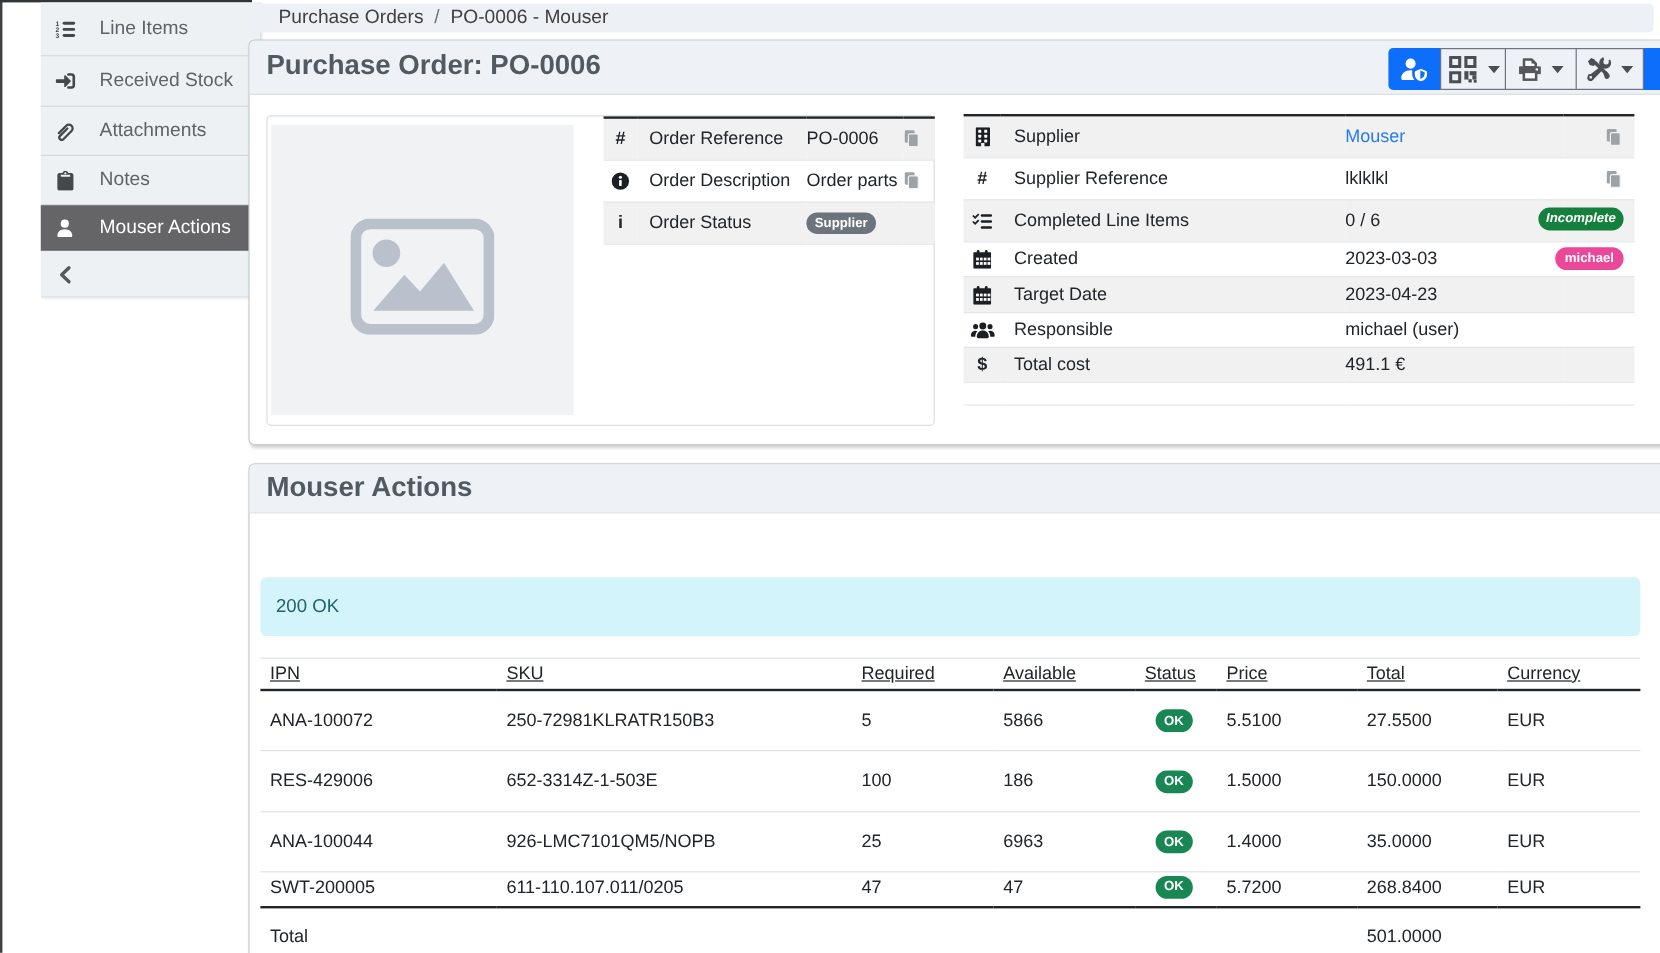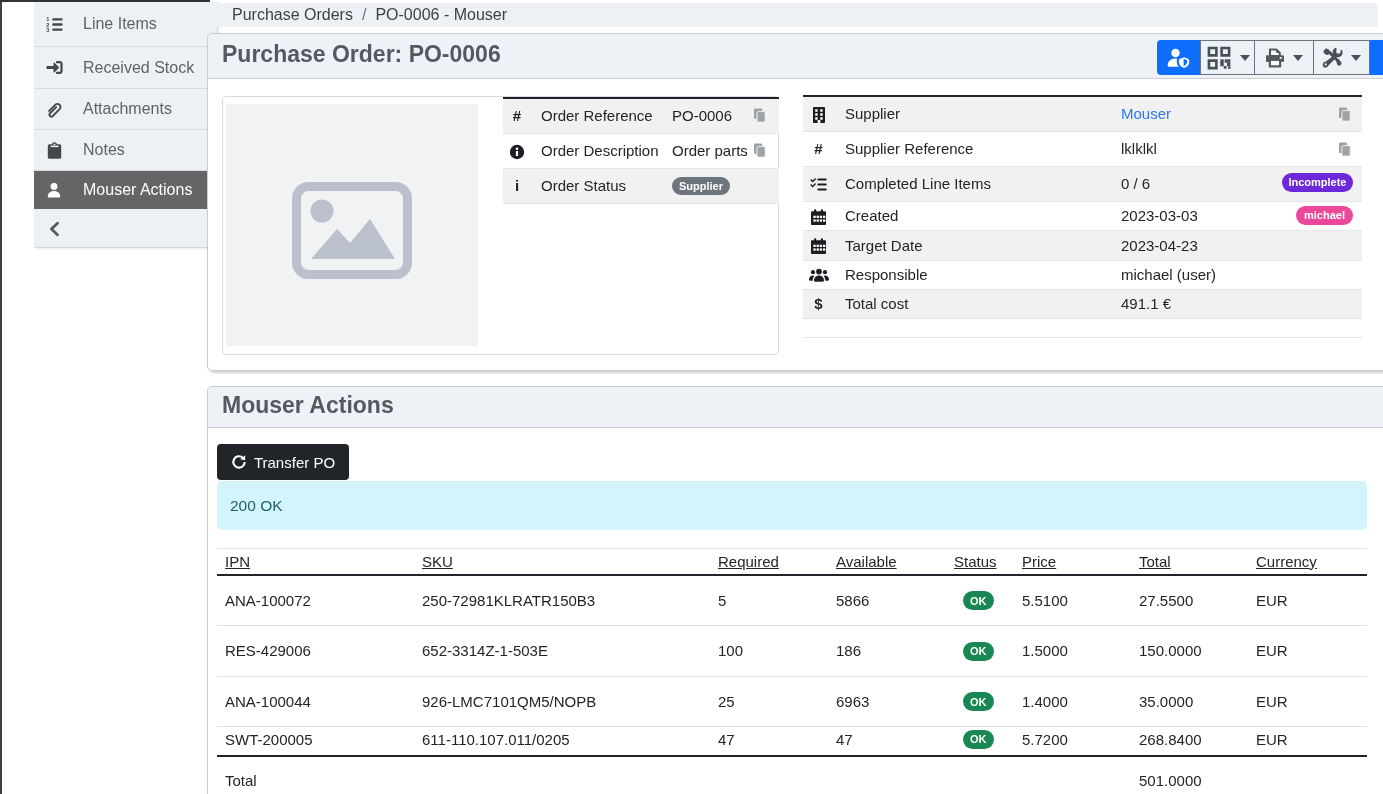--- a/index.html
+++ b/index.html
@@ -66,21 +66,21 @@
 #tblL td.lab { padding-left:10px; }
 #tblR { position:absolute; left:595px; top:61px; width:559px; border-top:2px solid #21252b; }
 #tblR tr:nth-child(odd) { background:#f1f1f2; }
 #tblR tr { border-bottom:1px solid #e3e6e8; }
 #tblR td.lab { padding-left:11px; }
 .icel { text-align:center; color:#212529; }
 .icel svg { display:inline-block; vertical-align:middle; }
 .badge { display:inline-block; color:#fff; font-weight:bold; font-size:11px;
   border-radius:10px; padding:3px 8px; line-height:1.1; }
 .b-grey { background:#6c757d; padding:3px 7px; }
-.b-red { background:#6d28d9; float:right; margin-right:9px; padding:3px 6.5px; margin-top:-2px; }
+.b-red { background:#15803d; float:right; margin-right:9px; padding:3px 6.5px; margin-top:-2px;font-style:italic; }
 .b-dark { background:#ec4899; float:right; margin-right:9px; }
 .b-green { background:#198754; padding:3.5px 7px; margin-left:9px; }
 .cpy { float:right; margin-right:11px; margin-top:2px; }
 a.link { color:#2879f0; text-decoration:none; }
 
 
 #transfer { position:absolute; left:9px; top:57px; width:132px; height:36px;
   background:#212529; color:#fff; border:none; border-radius:4px; font-size:15px;
   font-family:"Liberation Sans", sans-serif; display:flex; align-items:center; justify-content:center; }
 #alert { position:absolute; left:9px; top:94px; width:1150px; height:49px;
@@ -407,24 +407,20 @@
           <td colspan="4"></td>
         </tr>
   </tbody>
     </table>
 </div>
 
 <div class="abs panel" id="panel2">
   <div class="phead">
       <span class="ptitle">Mouser Actions</span>
     </div>
-  <button id="transfer"><svg width="16" height="16" viewBox="0 0 16 16">
-        <path d="M13.7 8A5.7 5.7 0 1 1 11.9 3.8" fill="none" stroke="#fff" stroke-width="2.1"></path>
-        <path d="M14.2 1.2v5l-5-.9z" fill="#fff"></path>
-      </svg><span style="width:7px"></span>Transfer PO</button>
   <div id="alert">200 OK</div>
   <table id="btable">
     <colgroup>
       <col style="width:197px">
         <col style="width:296px">
         <col style="width:118px">
       <col style="width:118px">
         <col style="width:68px">
         <col style="width:117px">
       <col style="width:117px">

